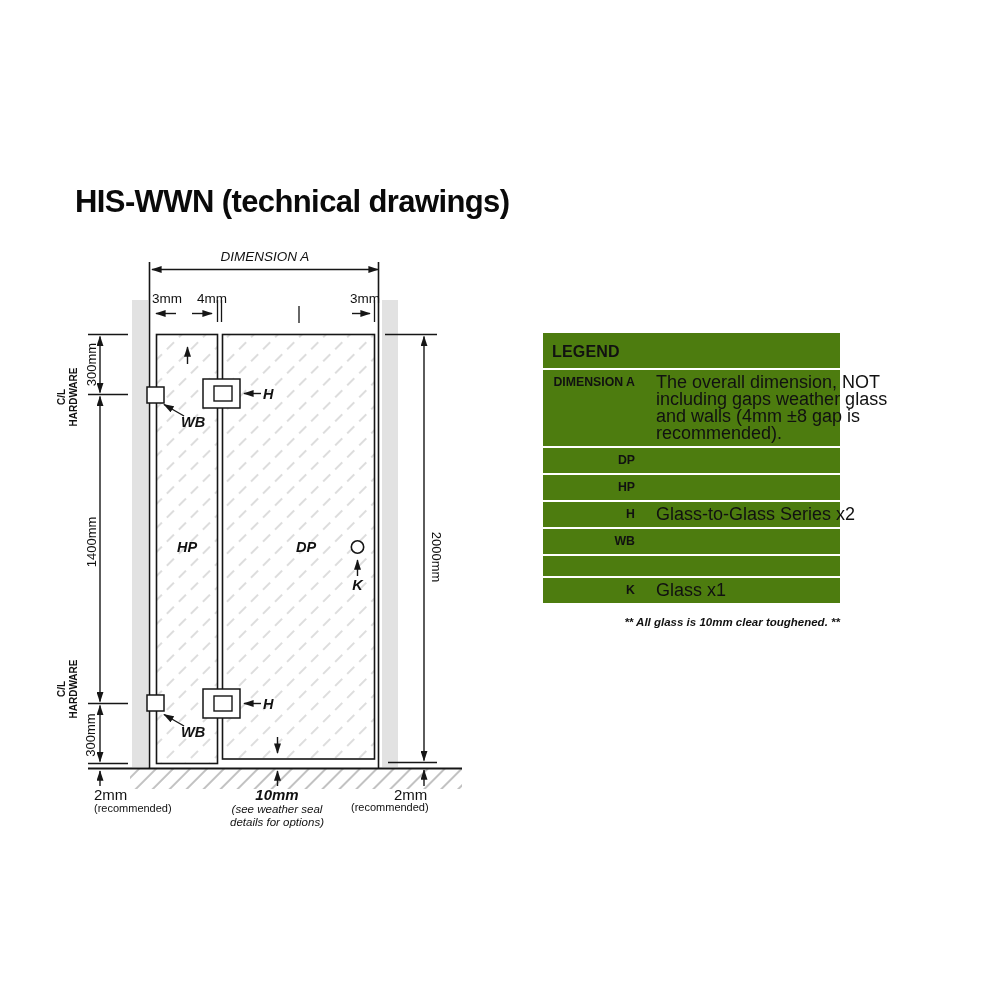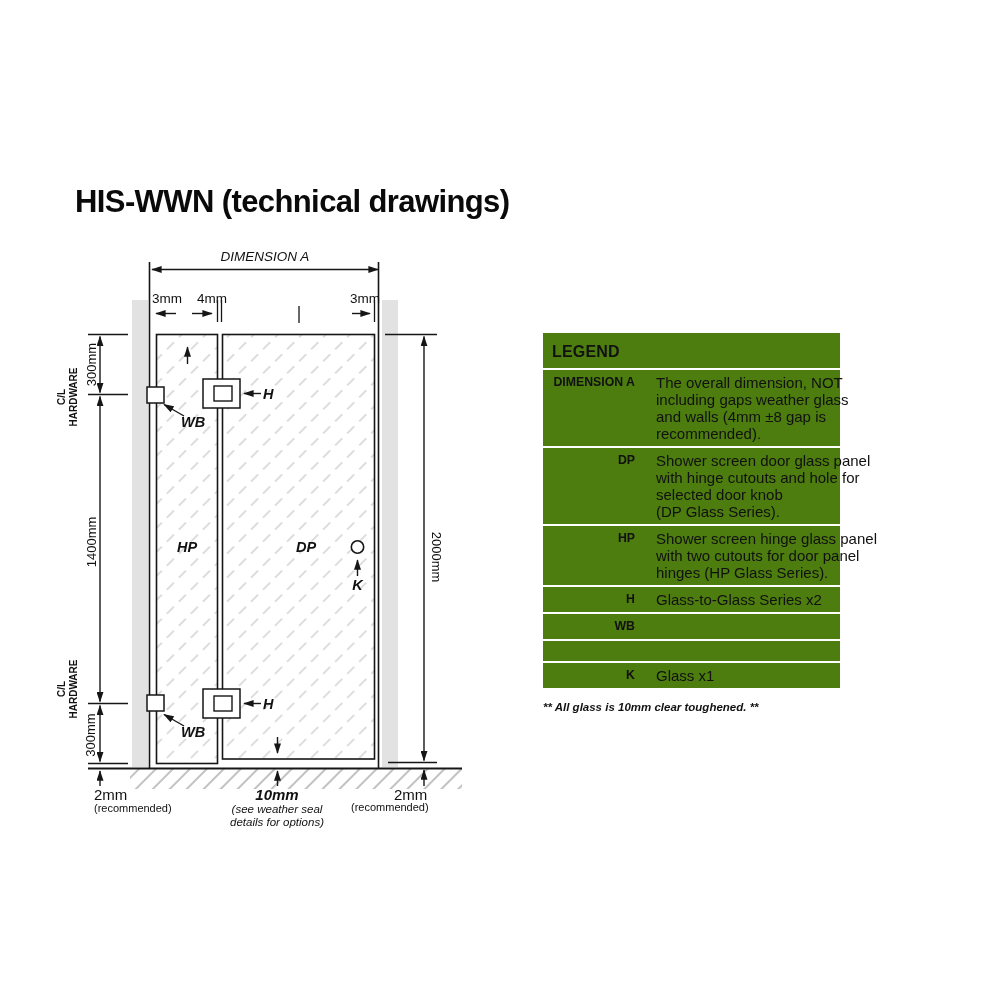--- a/index.html
+++ b/index.html
@@ -30,24 +30,24 @@
   .legend-box  { background:#4d7c0f; }
   .legend-header {
     font-size:16px; font-weight:700; padding:10px 0 7px 9px; letter-spacing:.2px;
   }
   .lrow { display:flex; border-top:2px solid #fff; padding:4px 0; }
   .lrow.empty { height:20px; padding:0; }
   .lterm {
     flex:none; width:92px; text-align:right;
     font-weight:700; font-size:12.3px; line-height:17px; white-space:nowrap;
   }
-  .ldesc { padding-left:21px; font-size:15px; line-height:17px; }
+  .ldesc { padding-left:21px; font-size:18px; line-height:17px; }
   .ldesc div { white-space:nowrap; }
   .footnote {
-    margin-top:13px; text-align:left;
+    margin-top:13px; text-align:right;
     font-style:italic; font-weight:700; font-size:11.5px; white-space:nowrap;
   }
 </style>
 </head>
 <body>
 
 <div class="title">HIS-WWN (technical drawings)</div>
 
 <svg class="drawing" width="1000" height="1000" viewBox="0 0 1000 1000">
   <defs>
@@ -170,35 +170,24 @@
       <div class="ldesc">
         <div>The overall dimension, NOT</div>
         <div>including gaps weather glass</div>
         <div>and walls (4mm ±8 gap is</div>
         <div>recommended).</div>
       </div>
     </div>
 
     <div class="lrow">
       <div class="lterm">DP</div>
-      <div class="ldesc">
-        <div>Shower screen door glass panel</div>
-        <div>with hinge cutouts and hole for</div>
-        <div>selected door knob</div>
-        <div>(DP Glass Series).</div>
-      </div>
     </div>
 
     <div class="lrow">
       <div class="lterm">HP</div>
-      <div class="ldesc">
-        <div>Shower screen hinge glass panel</div>
-        <div>with two cutouts for door panel</div>
-        <div>hinges (HP Glass Series).</div>
-      </div>
     </div>
 
     <div class="lrow">
       <div class="lterm">H</div>
       <div class="ldesc">
         <div>Glass-to-Glass Series x2</div>
       </div>
     </div>
 
     <div class="lrow">

